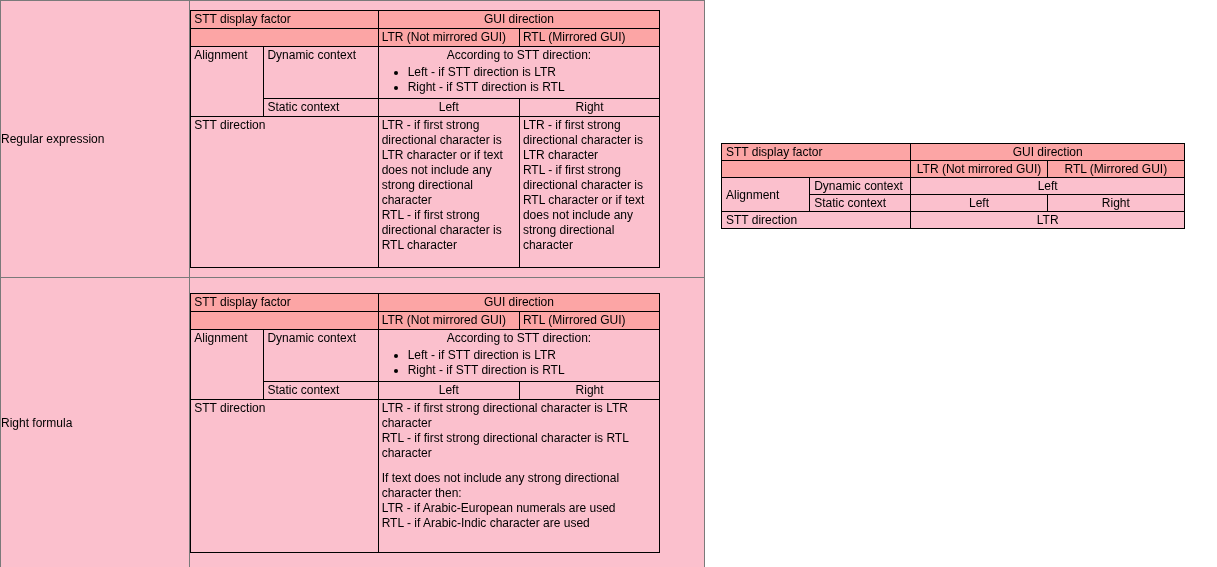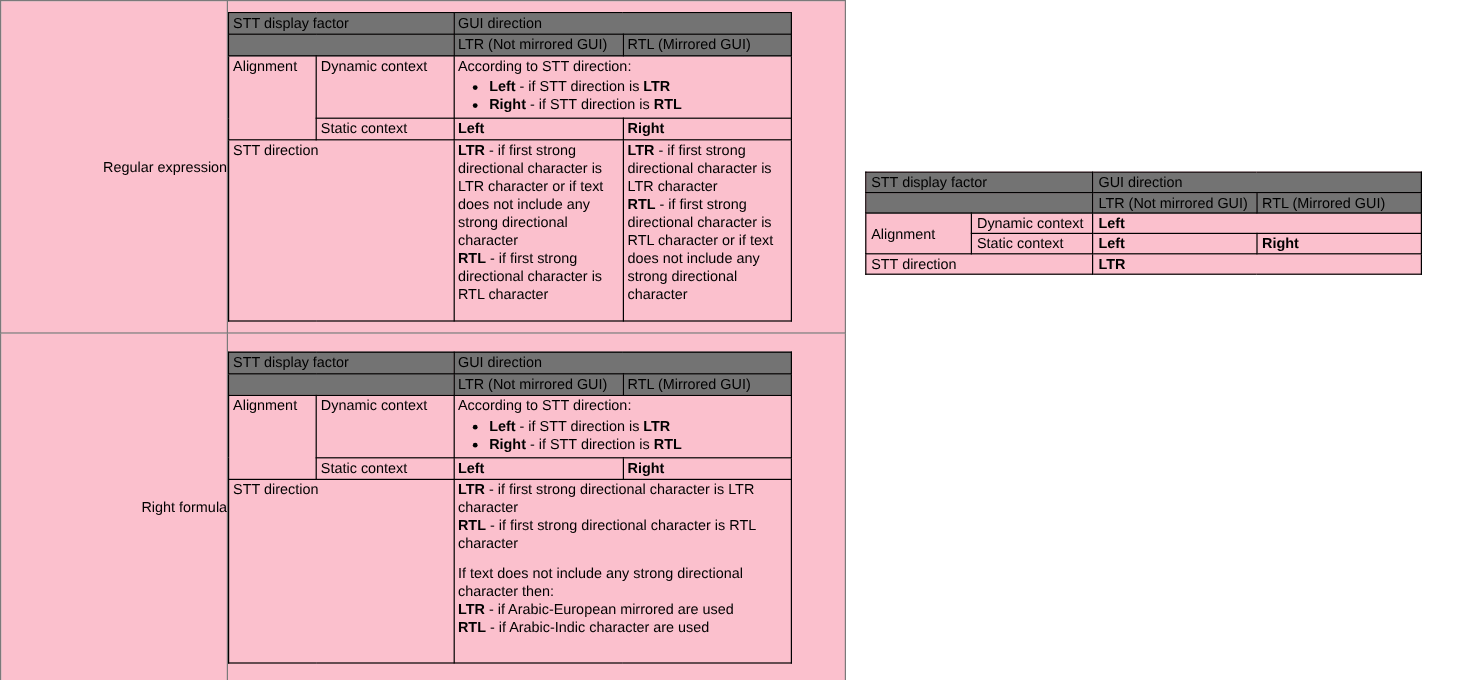--- a/index.html
+++ b/index.html
@@ -33,21 +33,20 @@
     border: 1px solid #7a7a7a;
     background: #fbc0cd;
     vertical-align: middle;
     padding: 0;
   }
   td.rowlabel {
     width: 189px;
     padding-left: 6px;
     font-size: 12px;
     vertical-align: middle;
-    text-align: right;
   }
   td.innercell {
     width: 514px;
     padding: 8px 0 8px 18px;
     vertical-align: top;
   }
   .row-regex > td { height: 276px; }
   .row-math > td { height: 289px; }
 
   
@@ -56,23 +55,23 @@
     background: #fbc0cd;
     table-layout: fixed;
   }
   table.itab td {
     border: 1px solid #000000;
     padding: 1px 3px;
     vertical-align: top;
     font-size: 12px;
     line-height: 1.25;
   }
-  .hdr { background: #737373; }
-  .ctr { }
-  .b { font-weight: bold; }
+  .hdr { background: #fca5a5; }
+  .ctr { text-align: center; }
+  .b { font-weight: normal; }
 
   ul.sttlist {
     margin: 2px 0 2px 0;
     padding-left: 26px;
     list-style-type: disc;
   }
   ul.sttlist li { margin: 0; padding: 0; }
 
   
   .itab-regex { width: 470px; }
@@ -223,21 +222,21 @@
                 <td class="ctr b">Left</td>
                 <td class="ctr b">Right</td>
               </tr>
               <tr>
                 <td colspan="2" class="tall-cell-math">STT direction</td>
                 <td colspan="2">
                   <div><span class="b">LTR</span><span> - if first strong directional character is LTR character</span></div>
                   <div><span class="b">RTL</span><span> - if first strong directional character is RTL character</span></div>
                   <div class="spacer"></div>
                   <div>If text does not include any strong directional character then:</div>
-                  <div><span class="b">LTR</span><span> - if Arabic-European mirrored are used</span></div>
+                  <div><span class="b">LTR</span><span> - if Arabic-European numerals are used</span></div>
                   <div><span class="b">RTL</span><span> - if Arabic-Indic character are used</span></div>
                 </td>
               </tr>
             </tbody>
           </table>
 
         </td>
       </tr>
     </tbody>
   </table>

